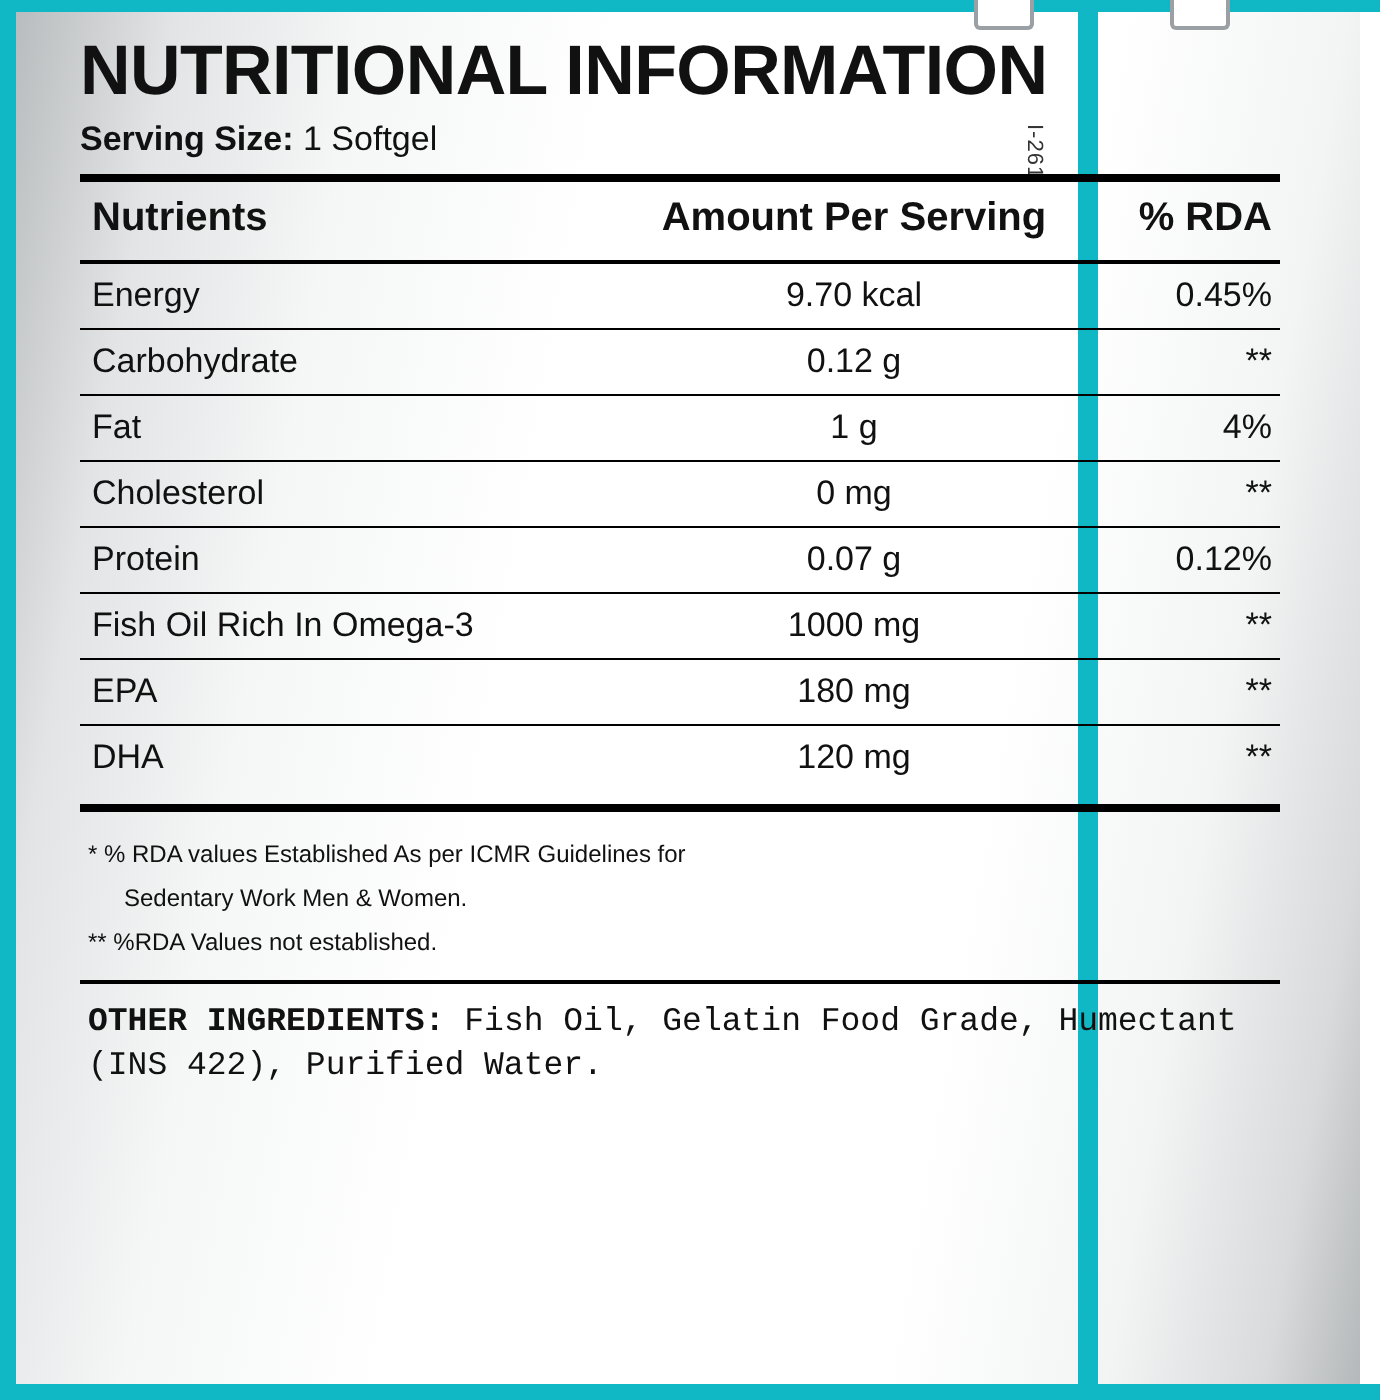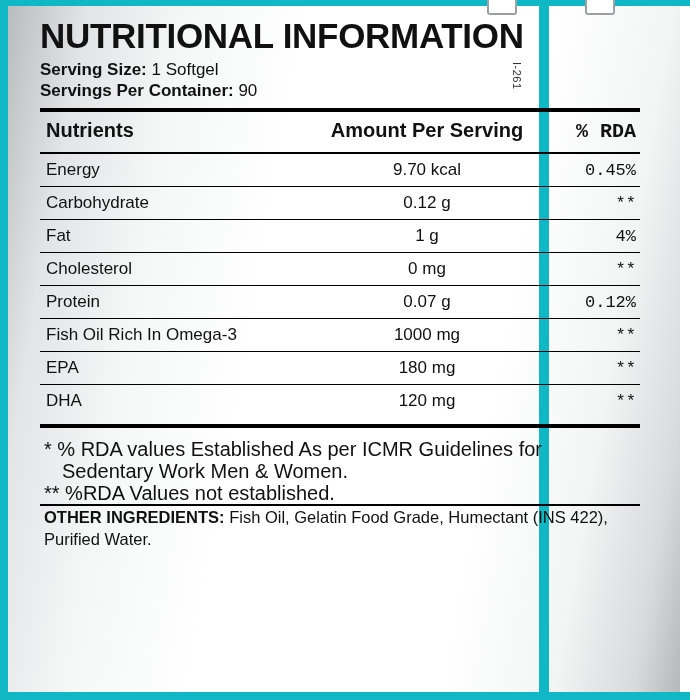--- a/index.html
+++ b/index.html
@@ -82,42 +82,44 @@
     vertical-align: baseline;
   }
   table.nutrients thead th {
     font-size: 20px;
     font-weight: bold;
     padding-top: 7px;
     padding-bottom: 9px;
   }
   .col-name  { text-align: left;  width: 46%; padding-left: 6px !important; }
   .col-amt   { text-align: center; width: 37%; }
-  .col-rda   { text-align: right; width: 17%; padding-right: 4px !important; font-family: Liberation Mono, monospace; }
+  .col-rda   { text-align: right; width: 17%; padding-right: 4px !important; }
 
   table.nutrients tbody tr td {
     border-top: 1.3px solid #000;
   }
   table.nutrients tbody tr:first-child td {
     border-top: 2.5px solid #000;
   }
 
   .footnotes {
-    font-size: 20px;
+    font-size: 12px;
     line-height: 22px;
     margin-top: 10px;
-    margin-bottom: 0;
+    margin-bottom: 8px;
     padding-left: 4px;
   }
   .footnote-indent { padding-left: 18px; display: block; }
 
   .other {
     font-size: 16.5px;
     line-height: 22px;
     padding-left: 4px;
+    padding-top: 8px;
+    font-family: Liberation Mono, monospace;
   }
   .other b { font-weight: bold; }
 
   
   .side-code {
     position: absolute;
     right: 26px;
     top: 62px;
     font-size: 11px;
     color: #333;
@@ -158,24 +160,20 @@
 
   <div class="label">
 
     <div class="title">NUTRITIONAL INFORMATION</div>
 
     <div class="serving-line">
       <b>Serving Size:</b>
       <span>1 Softgel</span>
     </div>
 
-    <div class="serving-line">
-      <b>Servings Per Container:</b>
-      <span>90</span>
-    </div>
 
     <div class="rule-thick"></div>
 
     <table class="nutrients">
       <thead>
         <tr>
           <th class="col-name">Nutrients</th>
           <th class="col-amt">Amount Per Serving</th>
           <th class="col-rda">% RDA</th>
         </tr>

